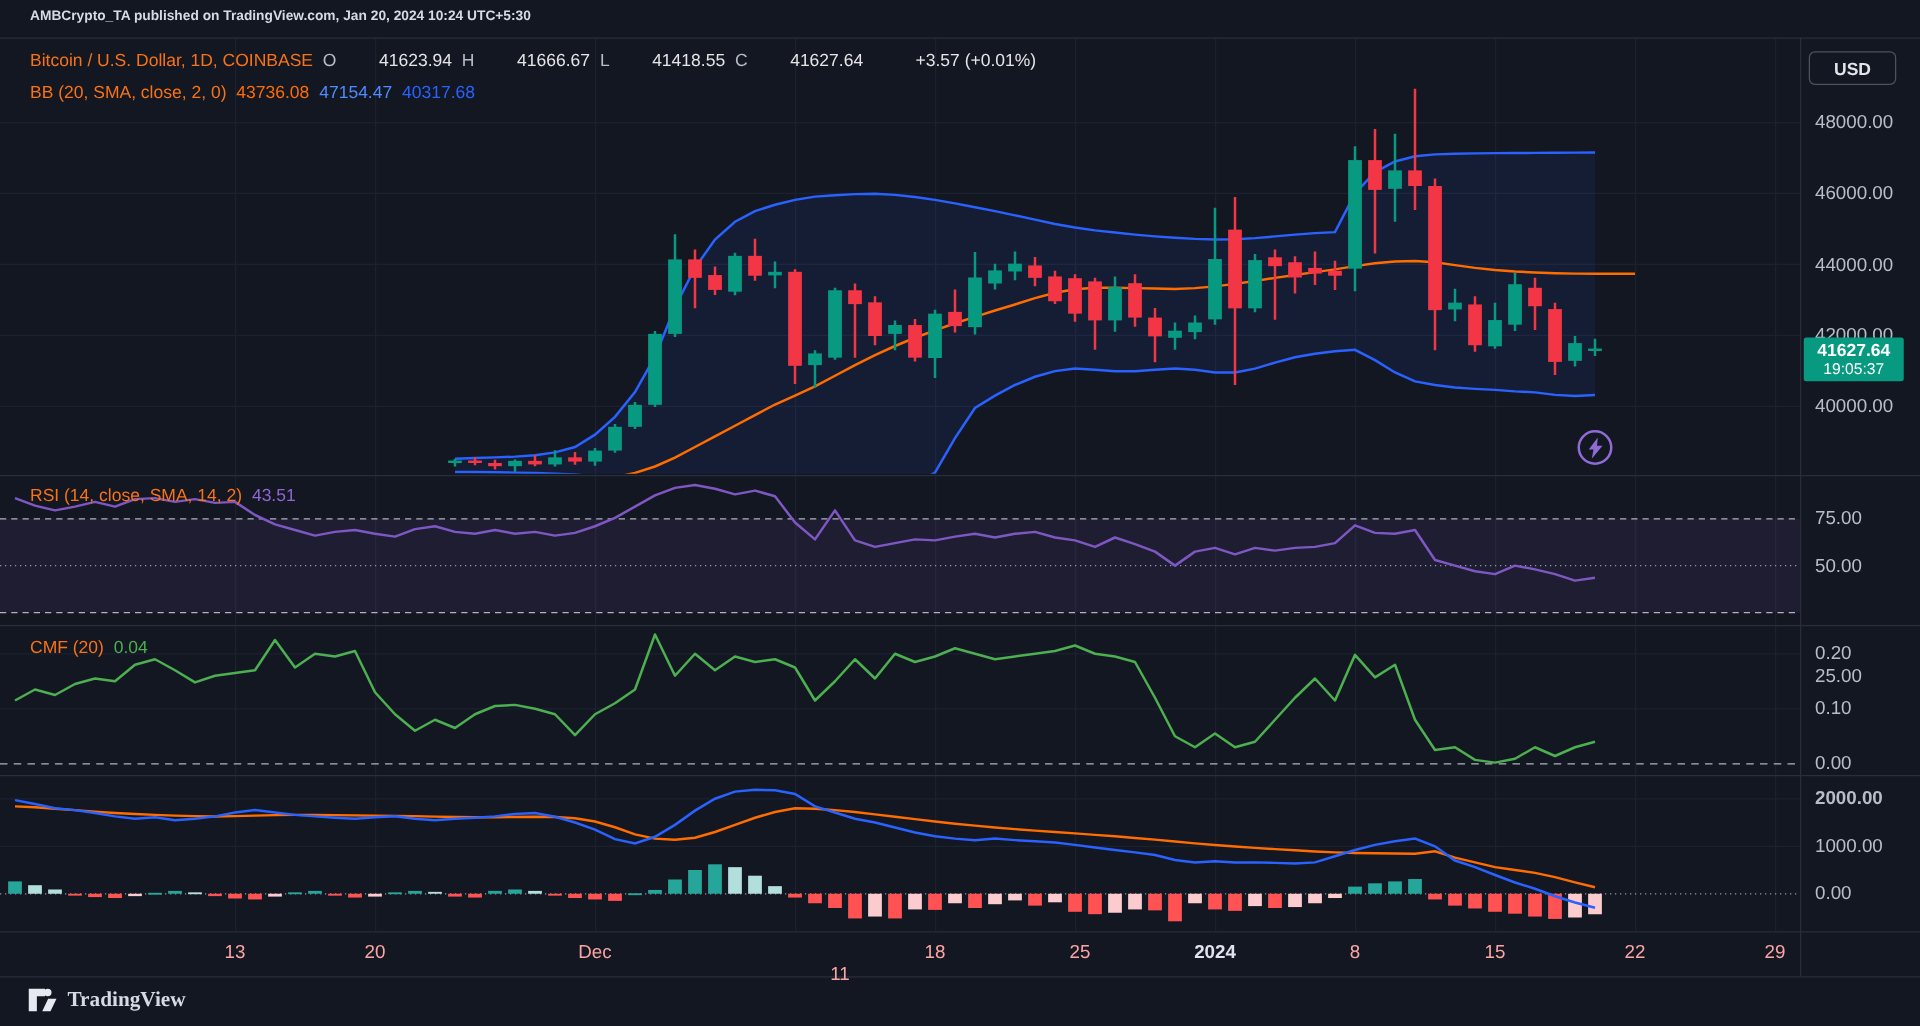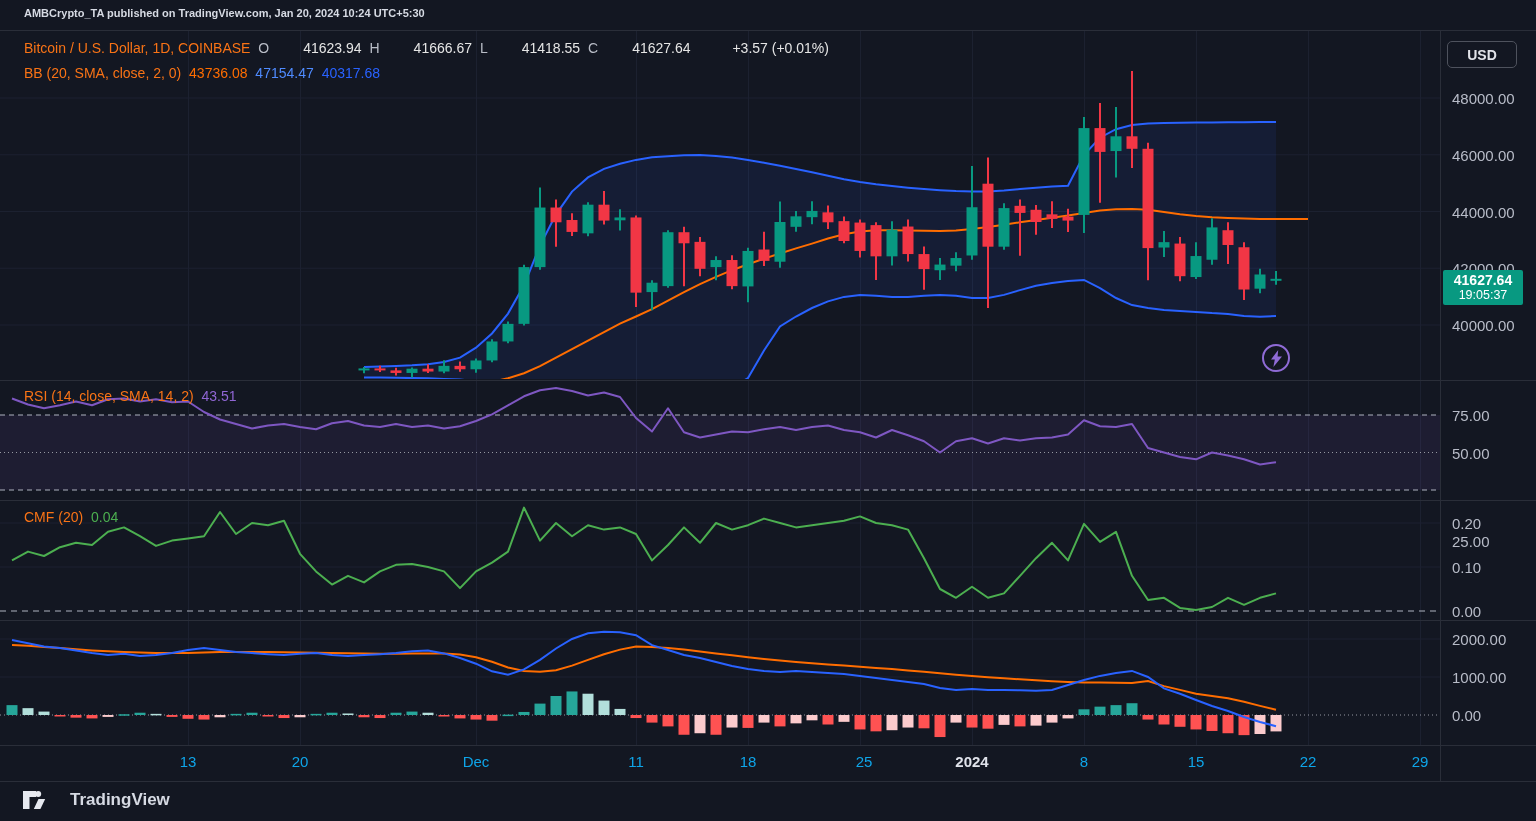--- a/index.html
+++ b/index.html
@@ -9,32 +9,32 @@
   svg#chart-svg{position:absolute;left:0;top:0;width:1536px;height:821px;display:block;}
   .divider{position:absolute;left:0;width:1536px;height:1px;background:#2a2e39;}
   .vborder{position:absolute;top:30px;height:751px;width:1px;background:#2a2e39;}
   .legend{position:absolute;font-size:14px;color:#d1d4dc;white-space:nowrap;z-index:5;}
   .legend .t{color:#f97316;}
   .legend .dim{color:#b9bdc7;}
   .legend span{margin-right:4px;}
   .g{color:#e5e5e5;padding-left:34px;} .o{color:#ff6d00;} .b1{color:#4f8bff;} .b2{color:#2962ff;}
   .pu{color:#9066d4;} .gr2{color:#4caf50;} .pk{color:#fccbcd;}
   .axis-label{position:absolute;left:1452px;transform:translateY(-50%);font-size:15px;color:#b8bcc8;z-index:3;}
-  .time-label{position:absolute;top:753px;transform:translateX(-50%);font-size:15px;color:#0ea5e9;z-index:3;}
+  .time-label{position:absolute;top:753px;transform:translateX(-50%);font-size:15px;color:#fca5a5;z-index:3;}
   .time-label.bold{font-weight:700;color:#e0e3eb;}
   .usd-btn{position:absolute;left:1447px;top:41px;width:70px;height:27px;background:#131722;
     border:1px solid #4e525d;border-radius:5px;color:#e2e4ea;font-size:14px;font-weight:700;
     font-family:"Liberation Sans",sans-serif;z-index:6;}
   .price-tag{position:absolute;left:1443px;width:80px;background:#089981;color:#fff;border-radius:2px;
     text-align:center;padding:2px 0 3px 0;z-index:6;line-height:1.15;}
   .price-tag .p{font-size:14px;font-weight:700;}
   .price-tag .c{font-size:12.5px;}
   .bolt-btn{position:absolute;left:1262px;top:344px;width:28px;height:28px;border:2px solid #8f6bd6;
     border-radius:50%;box-sizing:border-box;display:flex;align-items:center;justify-content:center;z-index:5;background:transparent;}
-  .footer{position:absolute;left:22px;top:789px;display:flex;align-items:center;gap:23px;z-index:5;}
+  .footer{position:absolute;left:22px;top:789px;display:flex;align-items:center;gap:7px;z-index:5;font-family:Liberation Serif, serif;}
   .footer .brand{font-size:17px;font-weight:700;color:#d6dae3;}
 </style>
 </head>
 <body>
 
 <div class="app">
 
   <div class="hdr">AMBCrypto_TA published on TradingView.com, Jan 20, 2024 10:24 UTC+5:30</div>
 
   <svg id="chart-svg">
@@ -340,29 +340,29 @@
       <div class="axis-label" style="top: 415px;">75.00</div>
       <div class="axis-label" style="top: 452.5px;">50.00</div>
       <div class="axis-label" style="top: 516px; margin-top: 25px;">25.00</div>
     </div>
   <div id="cmf-axis">
       <div class="axis-label" style="top: 523px;">0.20</div>
       <div class="axis-label" style="top: 567px;">0.10</div>
       <div class="axis-label" style="top: 611px;">0.00</div>
     </div>
   <div id="macd-axis">
-      <div class="axis-label" style="top: 639px;">2000.00</div>
+      <div class="axis-label" style="top: 639px; font-weight: bold;">2000.00</div>
       <div class="axis-label" style="top: 677px;">1000.00</div>
       <div class="axis-label" style="top: 715px;">0.00</div>
     </div>
   <div id="time-axis">
       <div class="time-label" style="left: 188px;">13</div>
       <div class="time-label" style="left: 300px;">20</div>
       <div class="time-label" style="left: 476px;">Dec</div>
-      <div class="time-label" style="left: 636px;">11</div>
+      <div class="time-label" style="left: 672px; margin-top: 18px;">11</div>
       <div class="time-label" style="left: 748px;">18</div>
       <div class="time-label" style="left: 864px;">25</div>
       <div class="time-label bold" style="left: 972px;">2024</div>
       <div class="time-label" style="left: 1084px;">8</div>
       <div class="time-label" style="left: 1196px;">15</div>
       <div class="time-label" style="left: 1308px;">22</div>
       <div class="time-label" style="left: 1420px;">29</div>
     </div>
 
   <div class="price-tag" id="price-tag" style="top: 269.816px;">

